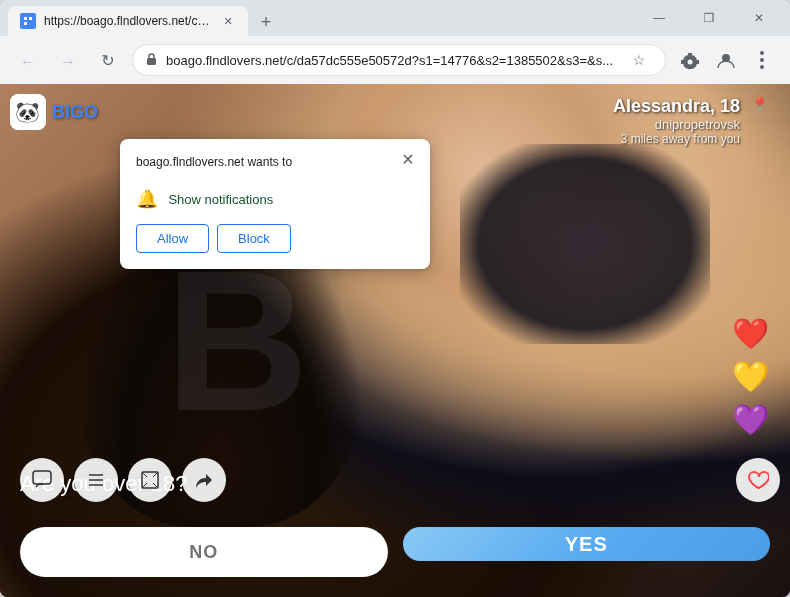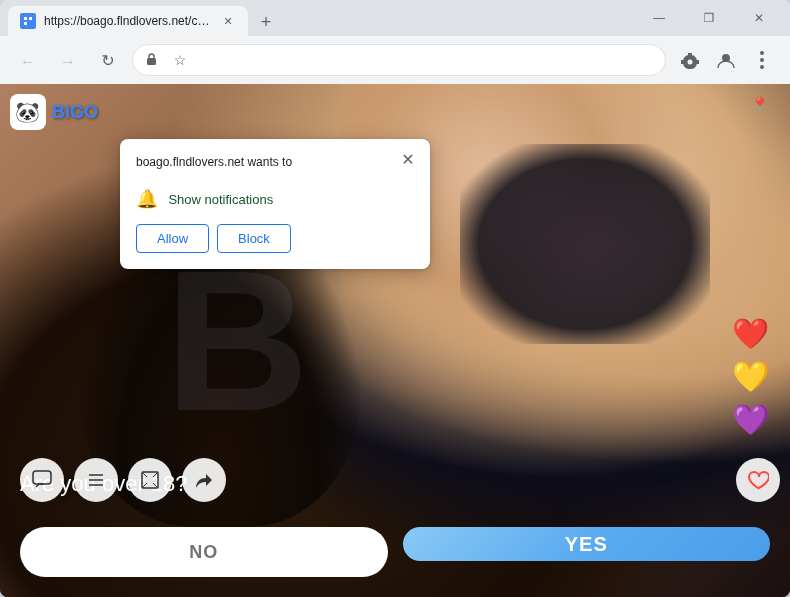--- a/index.html
+++ b/index.html
@@ -529,20 +529,21 @@
     <div class="nav-btn disabled">→</div>
     <div class="nav-btn">↻</div>
 
     <div class="address-bar">
       <span class="lock-icon">
         <svg width="13" height="14" viewBox="0 0 13 14" fill="none">
           <rect x="2" y="6" width="9" height="7" rx="1.5" fill="#5f6368"></rect>
           <path d="M4 6V4.5a2.5 2.5 0 015 0V6" stroke="#5f6368" stroke-width="1.5" fill="none"></path>
         </svg>
       </span>
+      <span class="address-text">boago.flndlovers.net/c/da57dc555e50572d?s1=14776&amp;s2=1385502&amp;s3=&amp;s...</span>
       <div class="address-actions">
         <span class="addr-action-btn">☆</span>
       </div>
     </div>
 
     <div class="browser-actions">
       <div class="browser-action-btn">
         <svg width="18" height="18" viewBox="0 0 18 18" fill="none">
           <path d="M7 2h4v2.5c.8-.3 1.7-.1 2.3.5L15 6.7c.6.6.8 1.5.5 2.3H18v4h-2.5c.3.8.1 1.7-.5 2.3L13.3 17c-.6.6-1.5.8-2.3.5V20H7v-2.5c-.8.3-1.7.1-2.3-.5L3 15.3c-.6-.6-.8-1.5-.5-2.3H0V9h2.5C2.2 8.2 2.4 7.3 3 6.7L4.7 5c.6-.6 1.5-.8 2.3-.5V2z" fill="#5f6368"></path>
           <circle cx="9" cy="11" r="2.5" fill="#f1f3f4"></circle>
@@ -577,20 +578,25 @@
       <div style="position:absolute;top:60px;right:80px;width:250px;height:200px;background:radial-gradient(ellipse at 50% 50%, #1a1525 0%, #0d0d18 60%, transparent 80%);opacity:0.85;"></div>
 
       <div class="watermark" style="color:rgba(160,160,180,0.12);font-size:200px;left:30%;top:50%;transform:translate(-50%,-50%);">B</div>
     </div>
 
     <div class="bigo-logo">
       <div class="bigo-icon">🐼</div>
       <span class="bigo-text">BIGO</span>
     </div>
 
+    <div class="profile-info">
+      <div class="profile-name">Alessandra, 18</div>
+      <div class="profile-location">dnipropetrovsk</div>
+      <div class="profile-distance">3 miles away from you</div>
+    </div>
     <div class="location-pin">📍</div>
 
     <div class="age-question">Are you over 18?</div>
 
     <div class="bottom-icons">
       <div class="bottom-icon-btn">
         <svg width="20" height="20" viewBox="0 0 20 20" fill="none">
           <rect x="1" y="1" width="18" height="13" rx="3" stroke="#333" stroke-width="1.5"></rect>
           <path d="M4 17l3-3h5" stroke="#333" stroke-width="1.5"></path>
         </svg>

